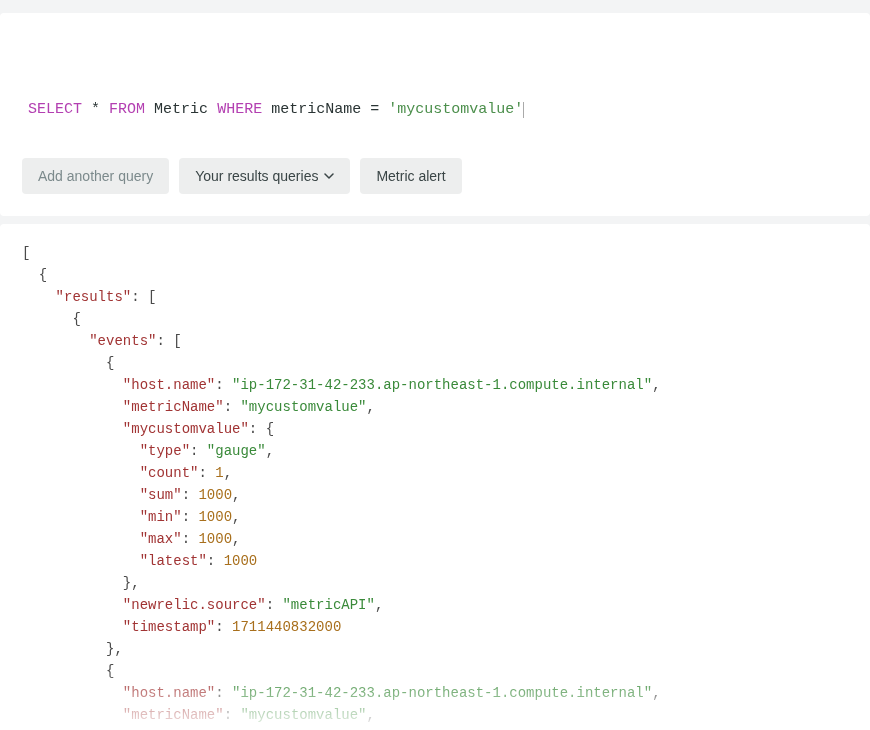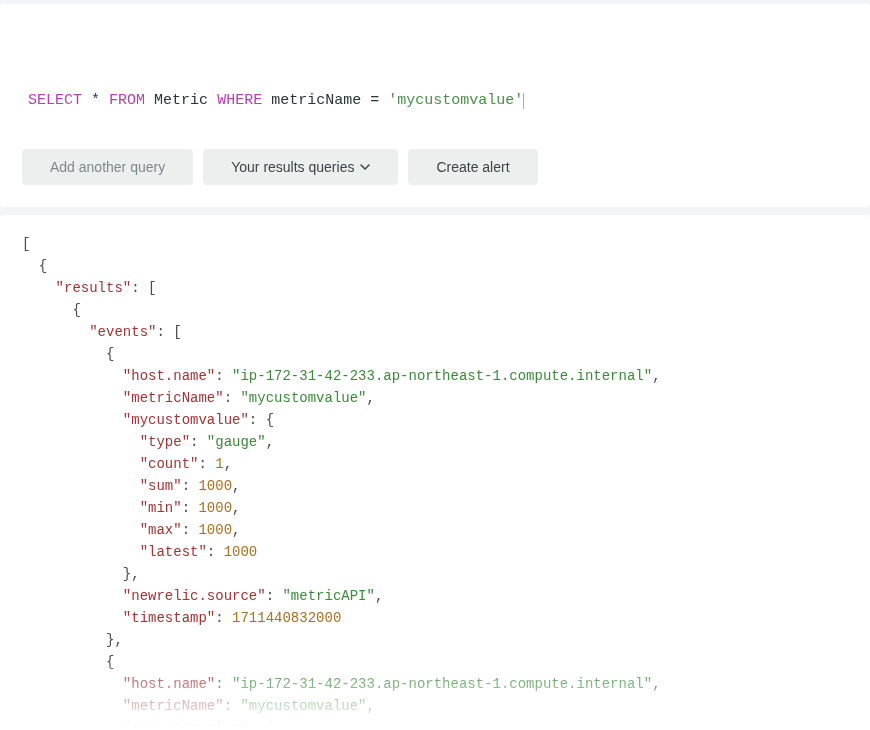--- a/index.html
+++ b/index.html
@@ -12,21 +12,21 @@
     font-family: -apple-system, BlinkMacSystemFont, "Segoe UI", Helvetica, Arial, sans-serif;
     font-size: 14px;
     color: #2a3434;
     overflow: hidden;
   }
 
   .query-panel {
     background: #ffffff;
     padding: 26px 22px 22px 22px;
     border-radius: 4px;
-    margin: 4px 0 8px 0;
+    margin: 13px 0 8px 0;
   }
 
   .query-editor {
     font-family: "SFMono-Regular", Menlo, Consolas, "Liberation Mono", monospace;
     font-size: 15px;
     line-height: 1.5;
     padding: 60px 6px 6px 6px;
     white-space: pre;
     color: #2a3434;
   }
@@ -44,21 +44,21 @@
   .button-row {
     margin-top: 30px;
     display: flex;
     gap: 10px;
   }
   .btn {
     border: none;
     background: #edeeee;
     color: #3a4546;
     font-size: 14px;
-    padding: 10px 28px;
+    padding: 10px 16px;
     border-radius: 4px;
     cursor: pointer;
     display: inline-flex;
     align-items: center;
     gap: 6px;
   }
   .btn-secondary { color: #7c8a8c; }
   .chevron {
     width: 10px; height: 10px;
     display: inline-block;
@@ -105,21 +105,21 @@
     </button>
     <button class="btn">
       <span>Your results queries</span>
       <span class="chevron">
         <svg viewBox="0 0 10 10" width="10" height="10">
             <path d="M1 3 L5 7 L9 3" fill="none" stroke="#3a4546" stroke-width="1.5" stroke-linecap="round" stroke-linejoin="round"></path>
           </svg>
       </span>
     </button>
     <button class="btn">
-      <span>Create alert</span>
+      <span>Metric alert</span>
     </button>
   </div>
 </div>
 
 <div class="results-panel">
   <div class="json-view" id="json-view"><div><span class="punct">[</span></div><div>  <span class="punct">{</span></div><div>    <span class="key">"results"</span><span class="punct">: </span><span class="punct">[</span></div><div>      <span class="punct">{</span></div><div>        <span class="key">"events"</span><span class="punct">: </span><span class="punct">[</span></div><div>          <span class="punct">{</span></div><div>            <span class="key">"host.name"</span><span class="punct">: </span><span class="str">"ip-172-31-42-233.ap-northeast-1.compute.internal"</span><span class="punct">,</span></div><div>            <span class="key">"metricName"</span><span class="punct">: </span><span class="str">"mycustomvalue"</span><span class="punct">,</span></div><div>            <span class="key">"mycustomvalue"</span><span class="punct">: </span><span class="punct">{</span></div><div>              <span class="key">"type"</span><span class="punct">: </span><span class="str">"gauge"</span><span class="punct">,</span></div><div>              <span class="key">"count"</span><span class="punct">: </span><span class="num">1</span><span class="punct">,</span></div><div>              <span class="key">"sum"</span><span class="punct">: </span><span class="num">1000</span><span class="punct">,</span></div><div>              <span class="key">"min"</span><span class="punct">: </span><span class="num">1000</span><span class="punct">,</span></div><div>              <span class="key">"max"</span><span class="punct">: </span><span class="num">1000</span><span class="punct">,</span></div><div>              <span class="key">"latest"</span><span class="punct">: </span><span class="num">1000</span></div><div>            <span class="punct">},</span></div><div>            <span class="key">"newrelic.source"</span><span class="punct">: </span><span class="str">"metricAPI"</span><span class="punct">,</span></div><div>            <span class="key">"timestamp"</span><span class="punct">: </span><span class="num">1711440832000</span></div><div>          <span class="punct">},</span></div><div>          <span class="punct">{</span></div><div>            <span class="key">"host.name"</span><span class="punct">: </span><span class="str">"ip-172-31-42-233.ap-northeast-1.compute.internal"</span><span class="punct">,</span></div><div>            <span class="key">"metricName"</span><span class="punct">: </span><span class="str">"mycustomvalue"</span><span class="punct">,</span></div><div class="faded1">            <span class="key">"mycustomvalue"</span><span class="punct">: </span><span class="punct">{</span></div></div>
   <div class="fade-overlay"></div>
 </div>
 
 </body></html>

